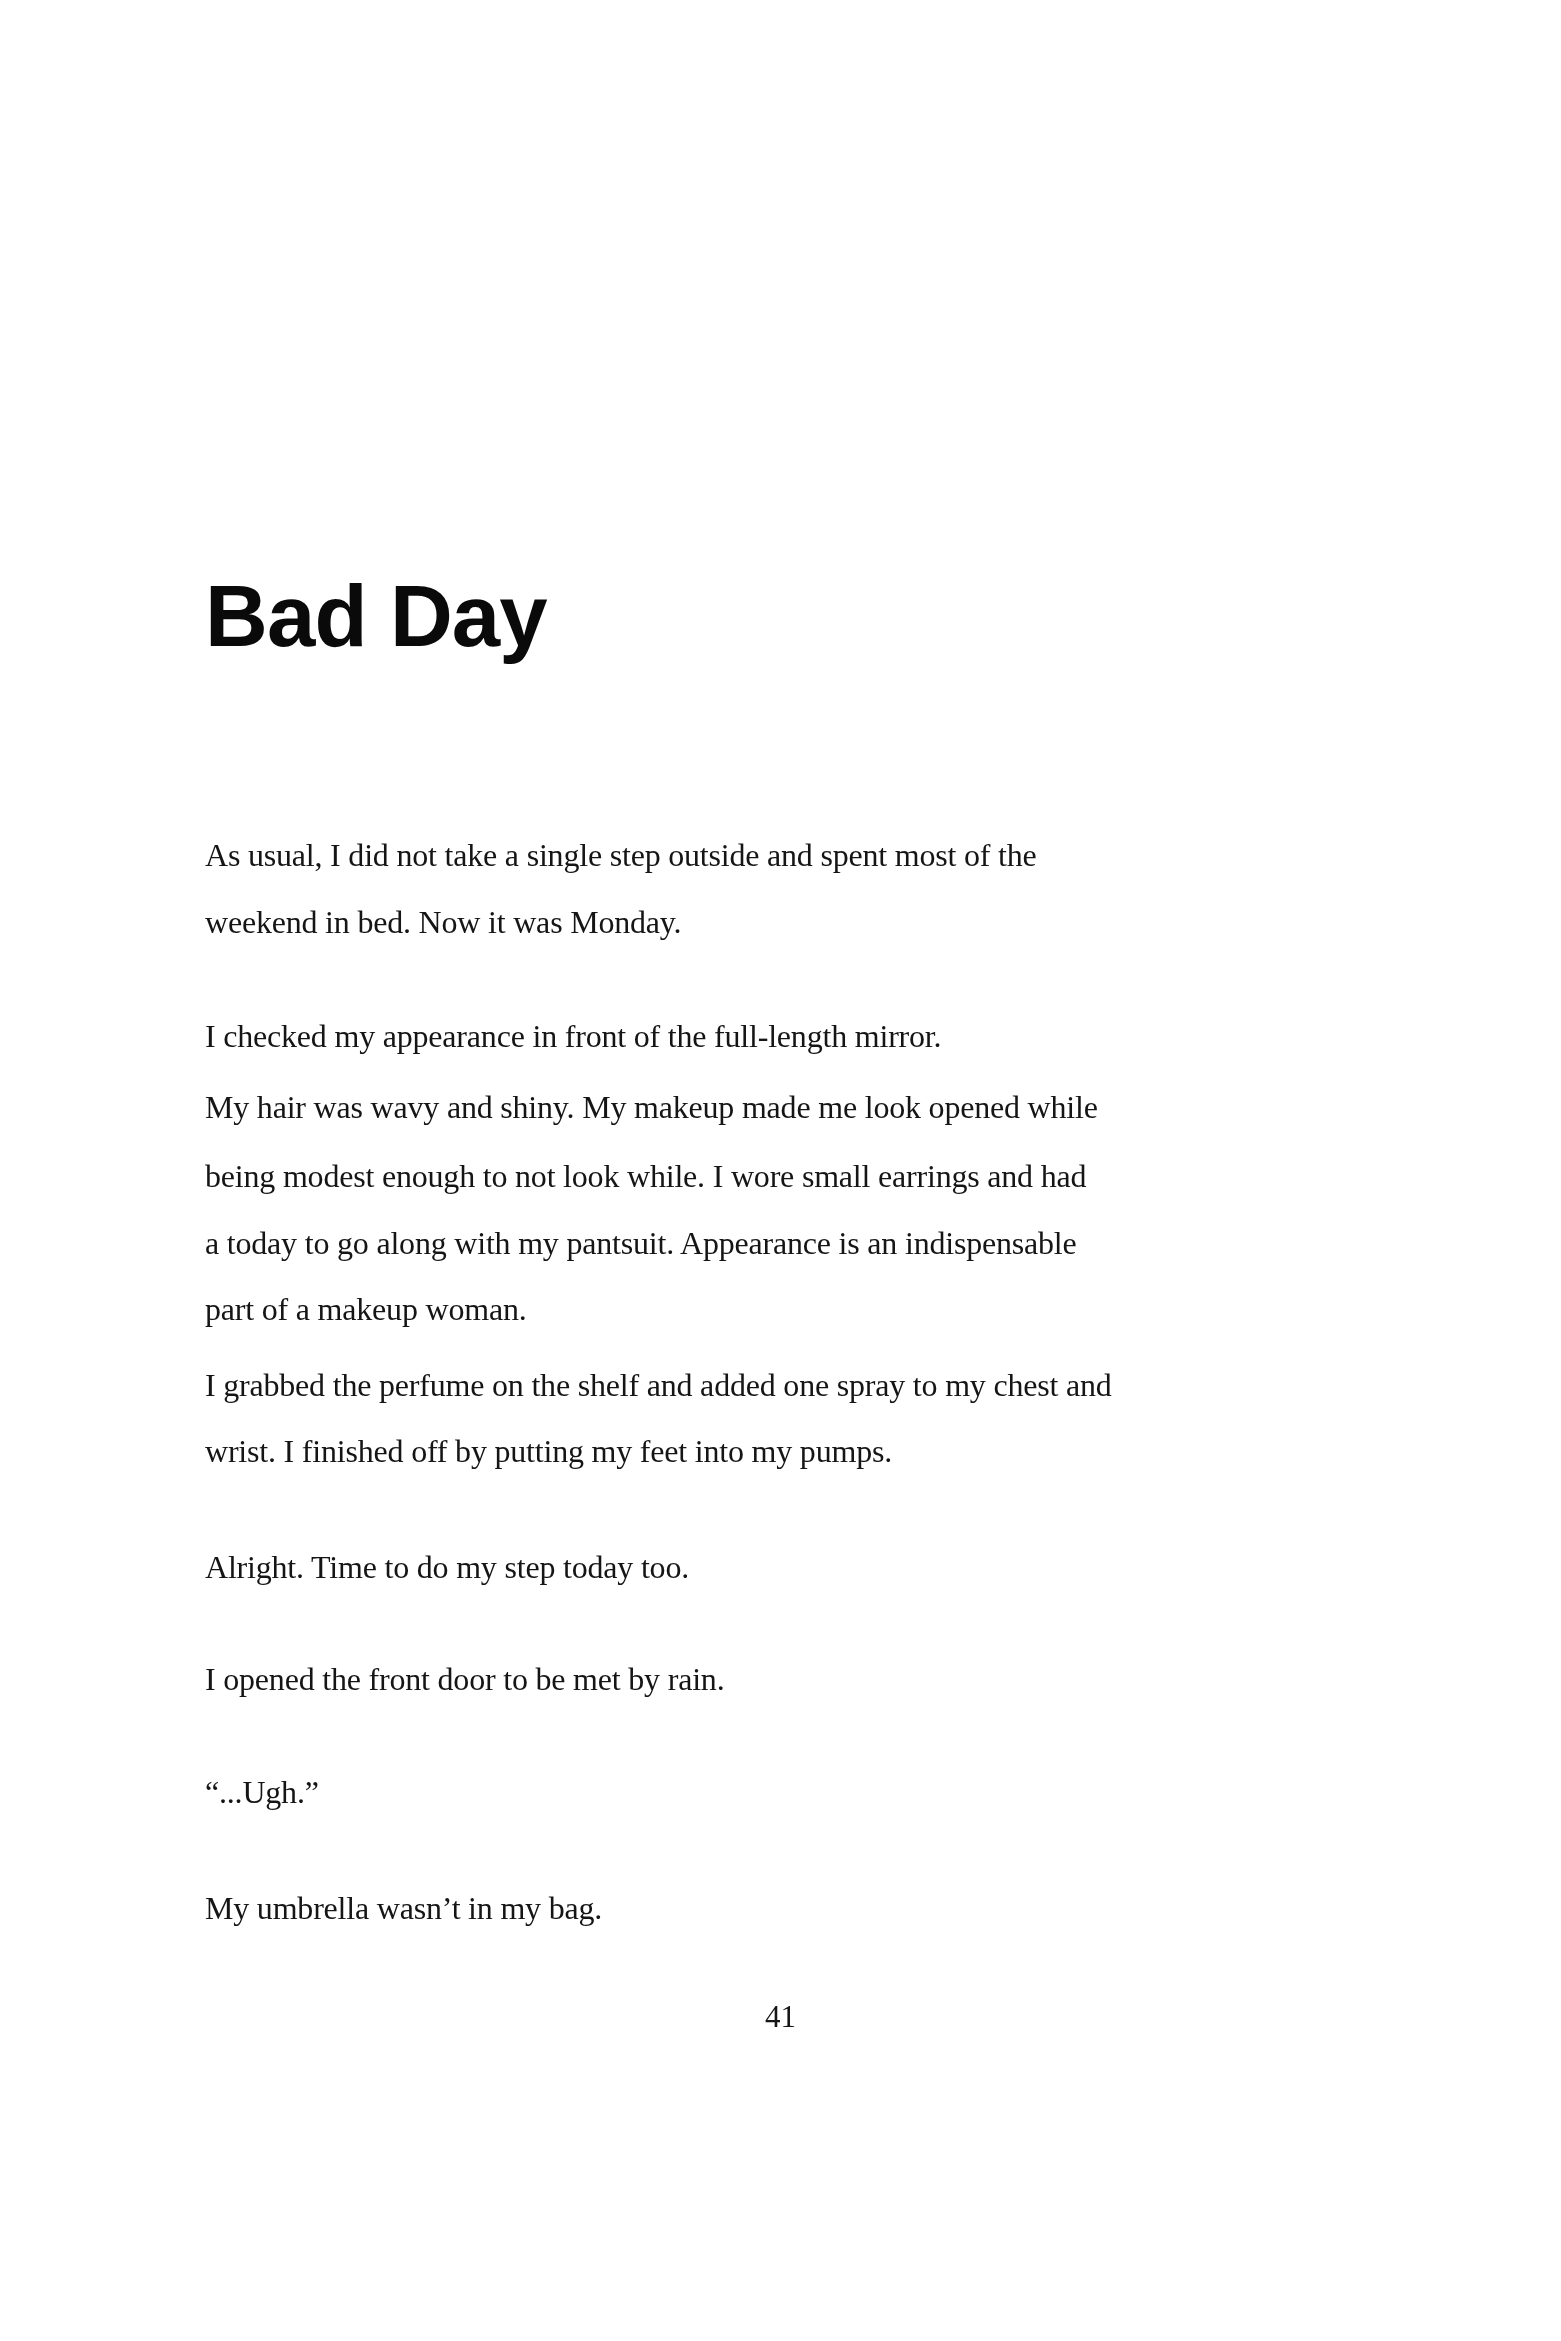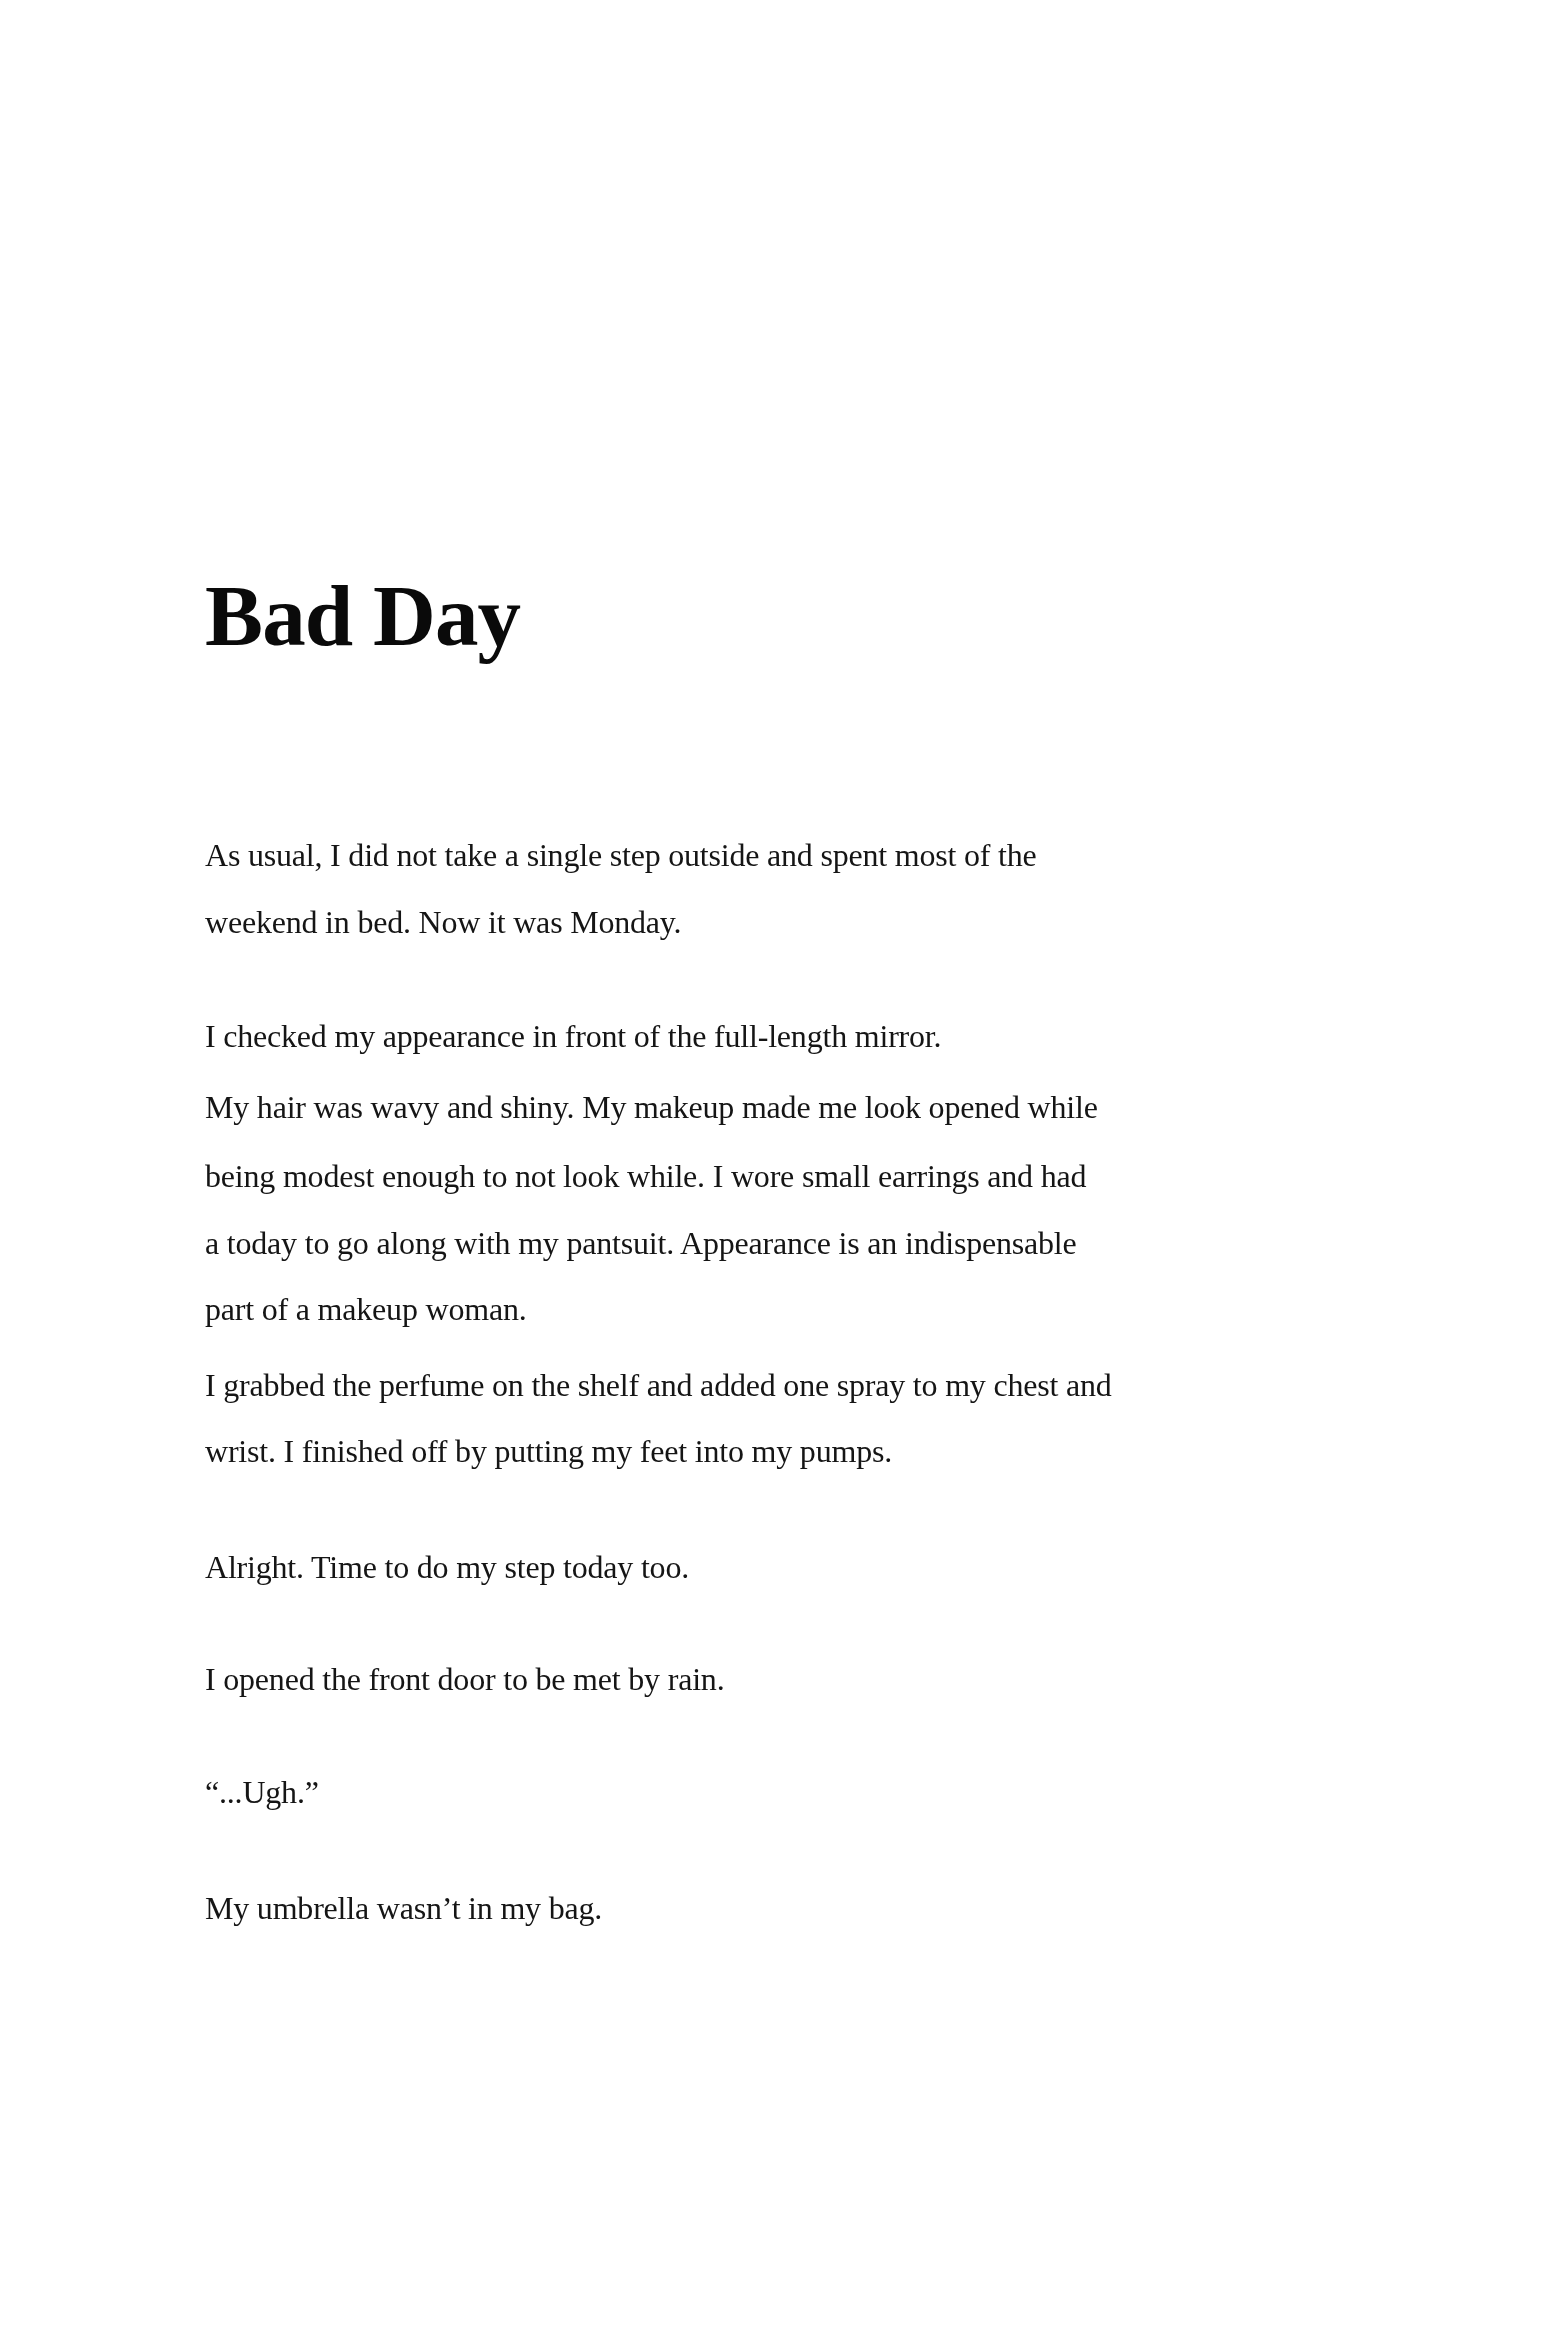--- a/index.html
+++ b/index.html
@@ -1,20 +1,20 @@
 <!DOCTYPE html>
 <html style="font-size:14px"><head>
 <meta charset="utf-8">
 <style>
   html, body { margin: 0; padding: 0; background: #ffffff; }
   body { width: 1561px; height: 2342px; position: relative; overflow: hidden; }
   .page { position: absolute; left: 0; top: 0; width: 1561px; height: 2342px; background: #ffffff; color: #111111; }
   .title {
     position: absolute; left: 205px; top: 564px;
-    font-family: Liberation Serif, serif;
+    font-family: Liberation Sans, sans-serif;
     font-weight: bold; font-size: 87px; line-height: 104px;
     letter-spacing: -0.9px; color: #0a0a0a; margin: 0;
   }
   .line {
     position: absolute; left: 205px;
     font-family: "Liberation Serif", "DejaVu Serif", serif;
     font-size: 32px; line-height: 43px; white-space: nowrap;
     color: #151515; letter-spacing: -0.2px;
     transform-origin: left bottom;
   }
@@ -39,14 +39,15 @@
     <div class="line" style="top:1222px">a today to go along with my pantsuit. Appearance is an indispensable</div>
     <div class="line" style="top:1288px">part of a makeup woman.</div>
     <div class="line" style="top:1364px">I grabbed the perfume on the shelf and added one spray to my chest and</div>
     <div class="line" style="top:1430px">wrist. I finished off by putting my feet into my pumps.</div>
     <div class="line" style="top:1546px">Alright. Time to do my step today too.</div>
     <div class="line" style="top:1658px">I opened the front door to be met by rain.</div>
     <div class="line" style="top:1771px">“...Ugh.”</div>
     <div class="line" style="top:1887px">My umbrella wasn’t in my bag.</div>
   </div>
 
+  <div class="pagenum" style="top:1999px">41</div>
 </div>
 
 
 </body></html>

